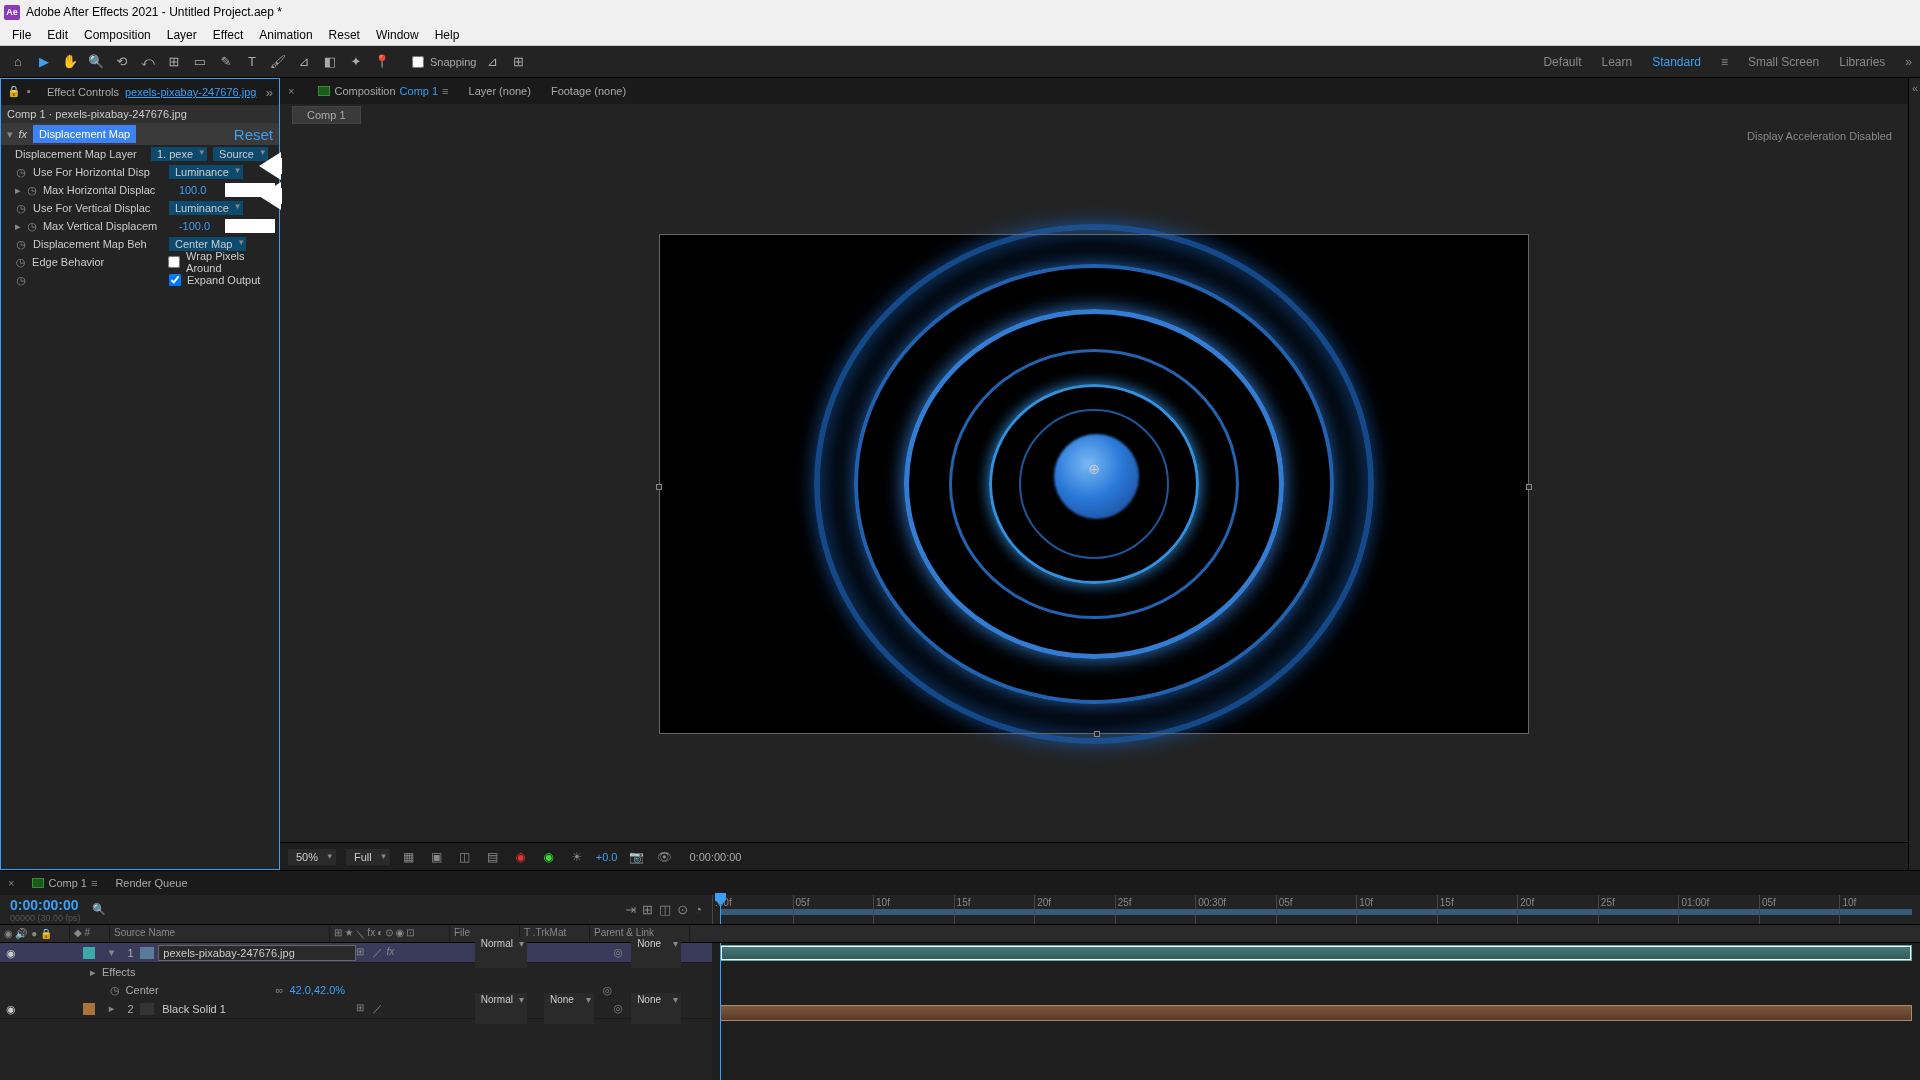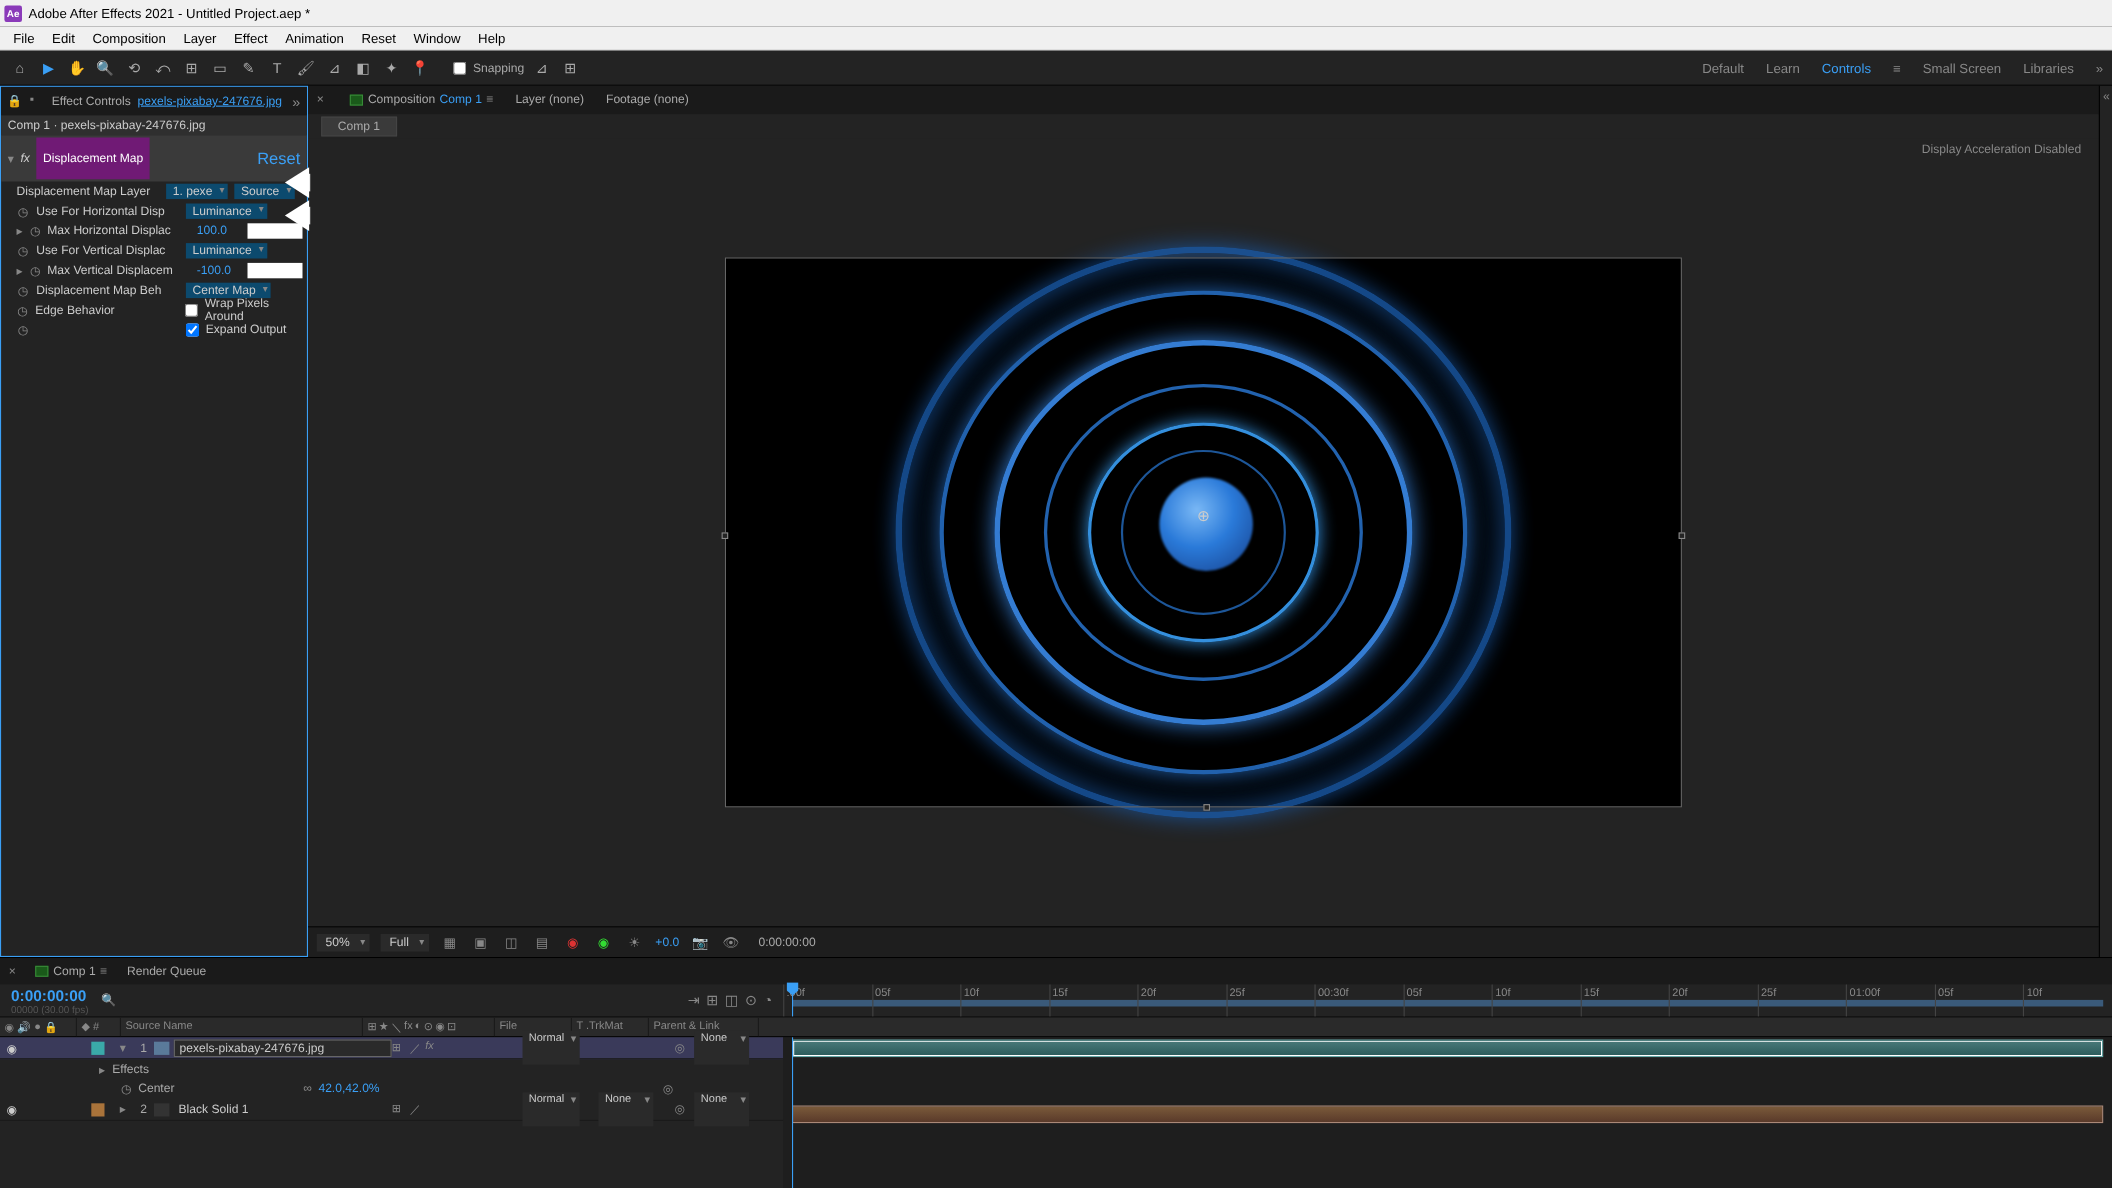--- a/index.html
+++ b/index.html
@@ -24,21 +24,21 @@
 
 .left-panel { width: 280px; background: #232323; border: 1px solid #3a9ff5; display: flex; flex-direction: column; position: relative; }
 .panel-tabs { display:flex; align-items:center; background:#1a1a1a; height:26px; padding:0 6px; gap:6px; }
 .panel-tabs .ptab { color:#aaa; font-size:11px; }
 .panel-tabs .link-text { color:#3a9ff5; text-decoration: underline; }
 .panel-tabs .small-icon { width:14px; height:14px; color:#888; }
 .panel-tabs .chevrons { margin-left:auto; color:#888; font-size:13px; }
 
 .ec-subtitle { background:#2f2f2f; padding:3px 6px; font-size:11px; color:#ccc; }
 .effect-title-row { display:flex; align-items:center; background:#3a3a3a; padding:2px 6px; gap:6px; }
-.effect-title-row .eff-name { color:#fff; background:#701a75; padding:13px 6px; }
+.effect-title-row .eff-name { color:#fff; background:#3b82f6; padding:3px 6px; }
 .effect-title-row .reset { color:#3a9ff5; margin-left:auto; font-size:15px; }
 
 .prop-row { display:flex; align-items:center; padding:2px 4px 2px 14px; gap:6px; height:18px; }
 .prop-row .twirl { width:10px; color:#888; }
 .prop-row .stopw { width:12px; height:12px; color:#888; display:flex; align-items:center; justify-content:center; }
 .prop-row .pname { flex: 0 0 130px; color:#ccc; font-size:11px; white-space:nowrap; overflow:hidden; }
 .prop-row .pval { color:#3a9ff5; font-size:11px; min-width:40px; }
 .prop-row .pval-neg { color:#3a9ff5; }
 .prop-row .dd { background:#0c4a6e; color:#ccc; padding:1px 14px 1px 6px; font-size:11px; position:relative; }
 .prop-row .dd::after { content:'▾'; position:absolute; right:3px; top:0; color:#888; font-size:9px; }
@@ -185,21 +185,21 @@
   </div>
   <div class="snapping">
     <input type="checkbox" style="">
     <span>Snapping</span>
     <span class="tool-icon">⊿</span>
     <span class="tool-icon">⊞</span>
   </div>
   <div class="workspace-tabs">
     <span>Default</span>
     <span>Learn</span>
-    <span class="active">Controls</span>
+    <span class="active">Standard</span>
     <span class="menu-icon">≡</span>
     <span>Small Screen</span>
     <span>Libraries</span>
     <span class="menu-icon">»</span>
   </div>
 </div>
 
 <div class="main-area">
 
   <div class="left-panel">

